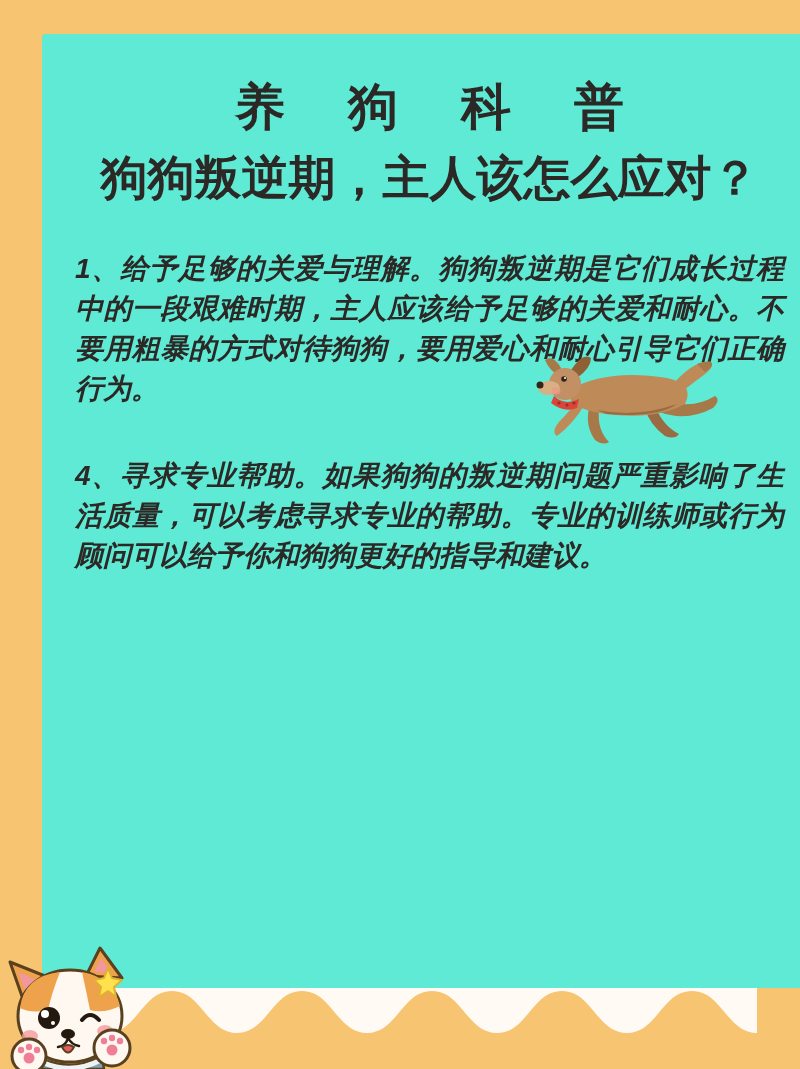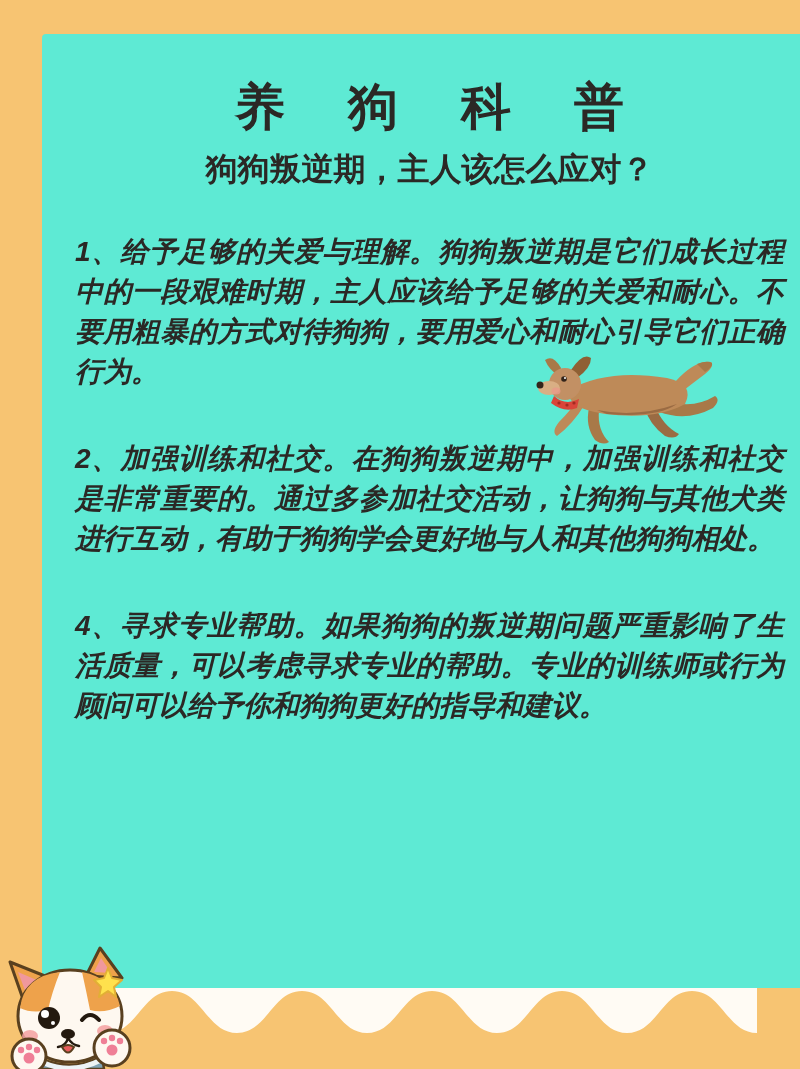--- a/index.html
+++ b/index.html
@@ -23,21 +23,21 @@
     text-align:center;
     font-size:50px;font-weight:bold;
     letter-spacing:63px;
     padding-left:63px; 
     line-height:1.1;
     white-space:nowrap;
   }
   .poster-subtitle{
     margin:16px 0 0 0;
     text-align:center;
-    font-size:32px;font-weight:bold;
+    font-size:47px;font-weight:bold;
     letter-spacing:0px;
     line-height:1.15;
     white-space:nowrap;
   }
   .tips{margin-top:44px;font-style:italic;}
   .tip{
     font-size:28px;font-weight:bold;
     line-height:40px;
     text-align:justify;
     margin:0 0 47px 0;
@@ -57,21 +57,20 @@
 </style>
 </head>
 <body>
 
 <div class="poster-card">
   <div class="card-inner">
     <h1 class="poster-title">养狗科普</h1>
     <h2 class="poster-subtitle">狗狗叛逆期，主人该怎么应对？</h2>
     <div class="tips">
       <p class="tip">1、给予足够的关爱与理解。狗狗叛逆期是它们成长过程中的一段艰难时期，主人应该给予足够的关爱和耐心。不要用粗暴的方式对待狗狗，要用爱心和耐心引导它们正确行为。</p>
-      <p class="tip">2、加强训练和社交。在狗狗叛逆期中，加强训练和社交是非常重要的。通过多参加社交活动，让狗狗与其他犬类进行互动，有助于狗狗学会更好地与人和其他狗狗相处。</p>
       <p class="tip">4、寻求专业帮助。如果狗狗的叛逆期问题严重影响了生活质量，可以考虑寻求专业的帮助。专业的训练师或行为顾问可以给予你和狗狗更好的指导和建议。</p>
     </div>
   </div>
 </div>
 
 <svg class="wave-edge" viewBox="0 0 715 47" preserveAspectRatio="none">
   <path fill="#FFFBF4" d="M0,3
     C30,3 35,45 65,45 C95,45 100,3 130,3
     C160,3 165,45 195,45 C225,45 230,3 260,3
     C290,3 295,45 325,45 C355,45 360,3 390,3

